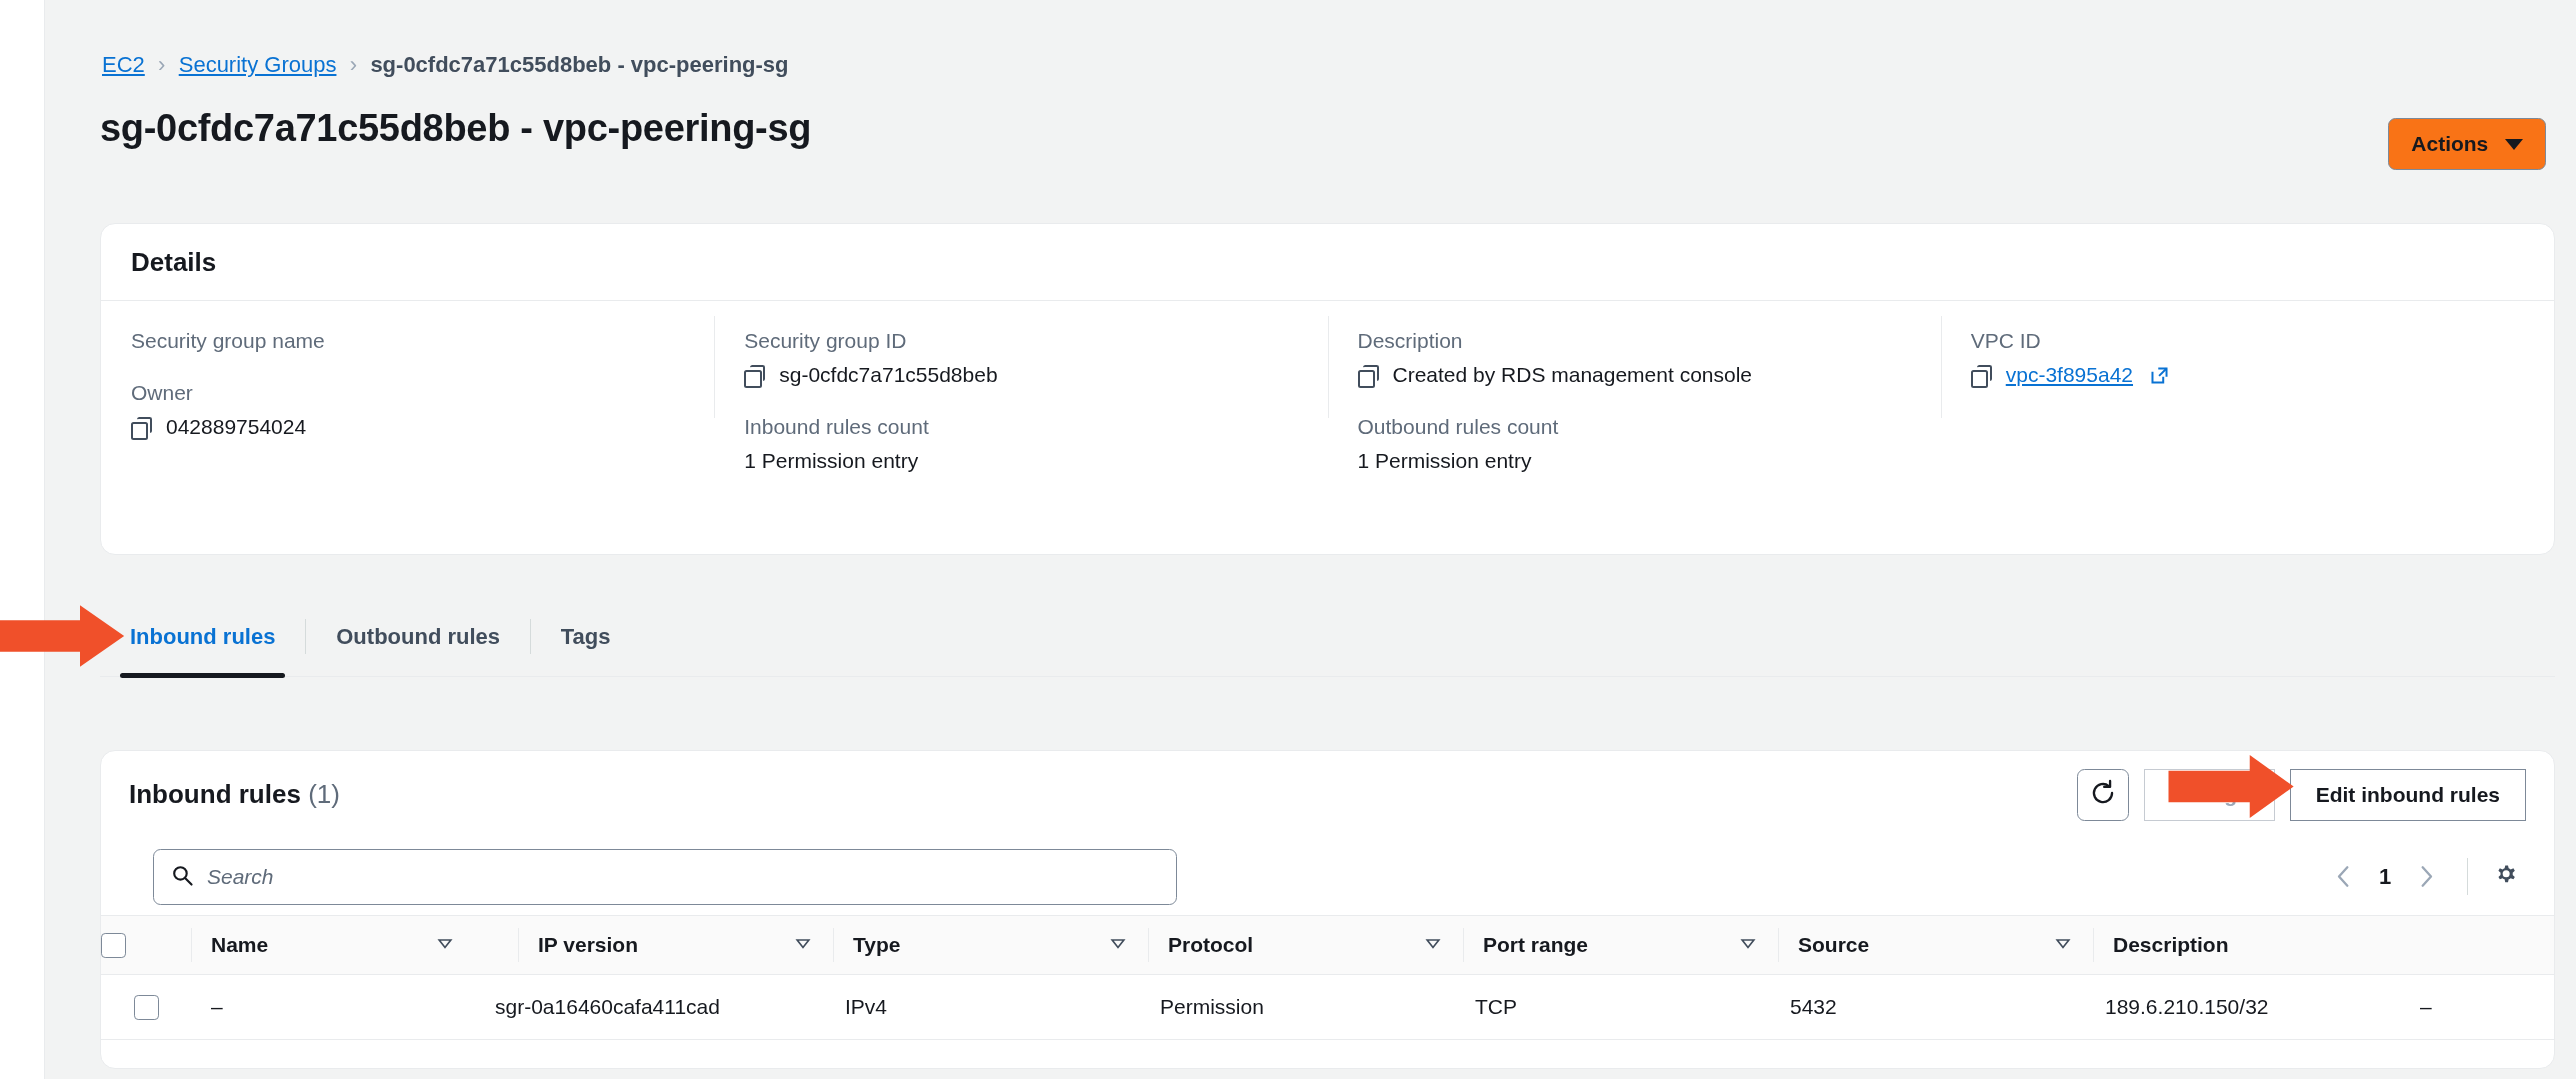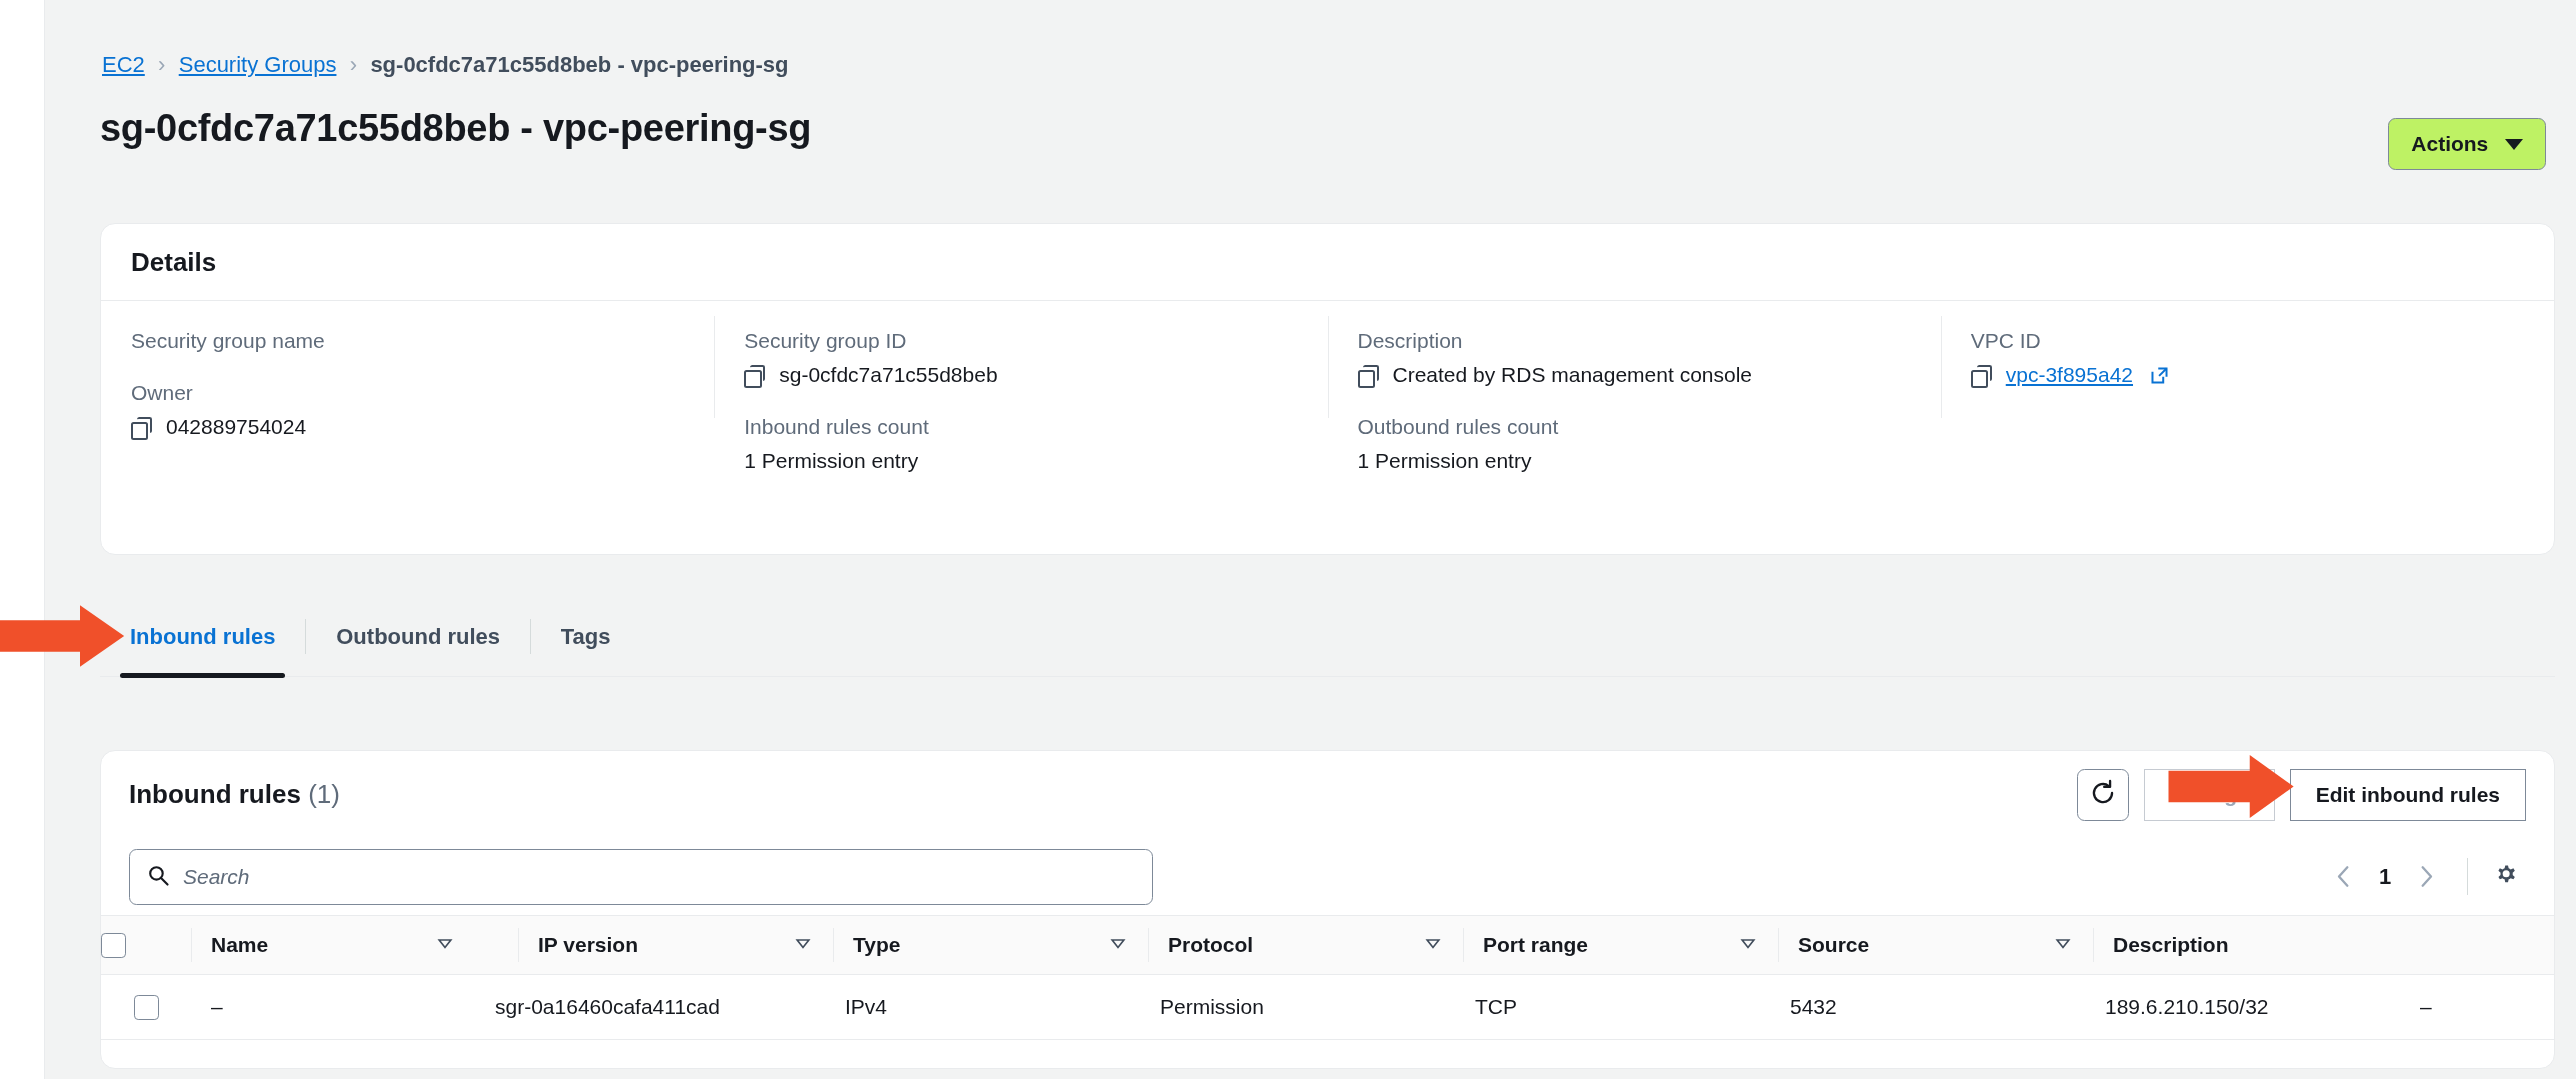--- a/index.html
+++ b/index.html
@@ -78,21 +78,21 @@
     letter-spacing: -0.3px;
     white-space: nowrap;
   }
 
   .actions-btn {
     position: absolute;
     right: 30px;
     top: 118px;
     height: 52px;
     padding: 0 22px;
-    background: #bef264;
+    background: #f97316;
     border: 1.7px solid #7d8998;
     border-radius: 7.5px;
     display: flex;
     align-items: center;
     gap: 16.7px;
     font-size: 21px;
     font-weight: 700;
     color: #16191f;
     cursor: pointer;
     white-space: nowrap;
@@ -316,20 +316,21 @@
   .search-box {
     width: 1024px;
     height: 56px;
     border: 1.7px solid #7d8998;
     border-radius: 7.5px;
     background: #ffffff;
     display: flex;
     align-items: center;
     gap: 13.3px;
     padding: 0 16.7px;
+    margin-left: 24px;
   }
   .search-placeholder {
     font-size: 21px;
     color: #5f6b7a;
     font-style: italic;
   }
   .pagination {
     display: flex;
     align-items: center;
     gap: 0px;

